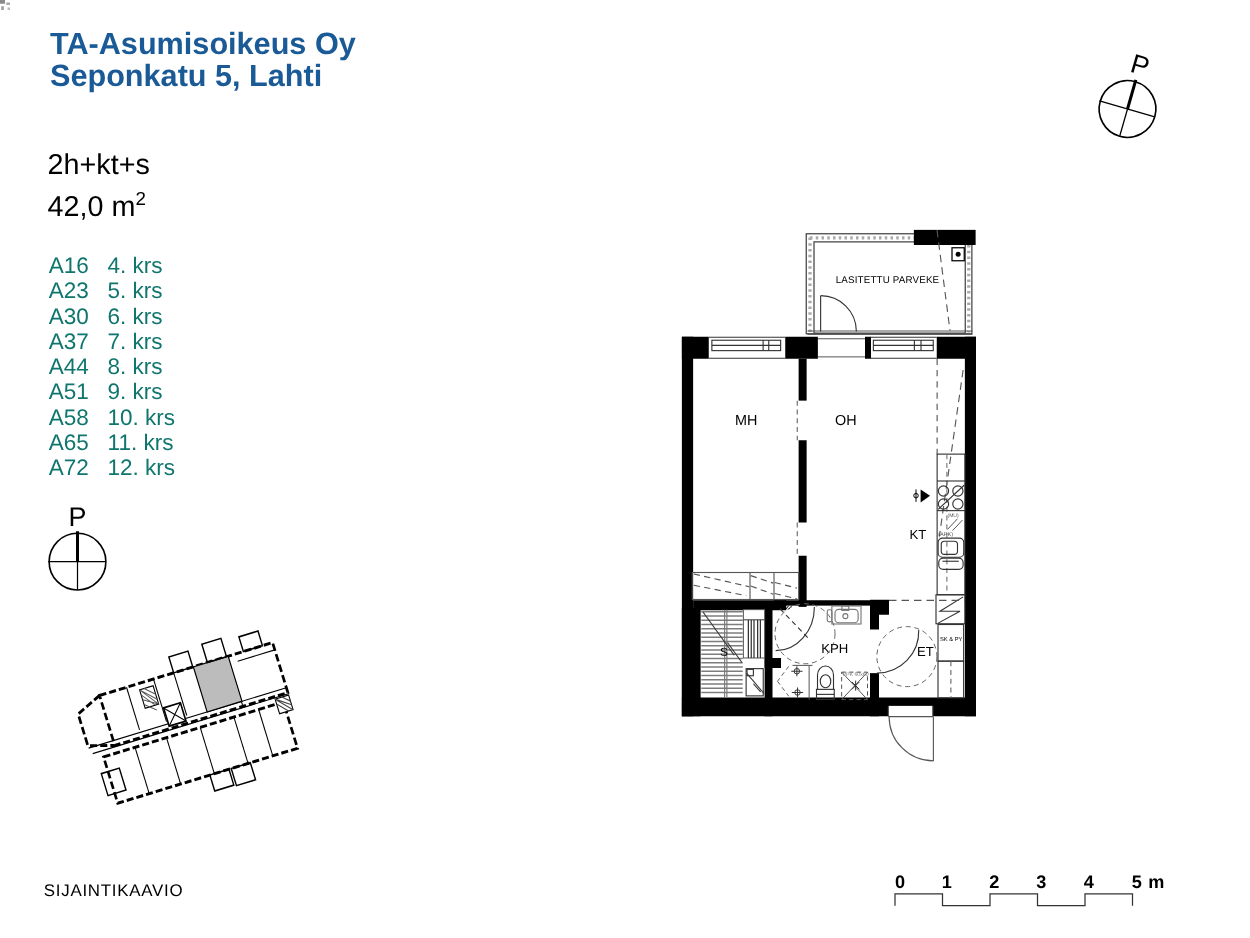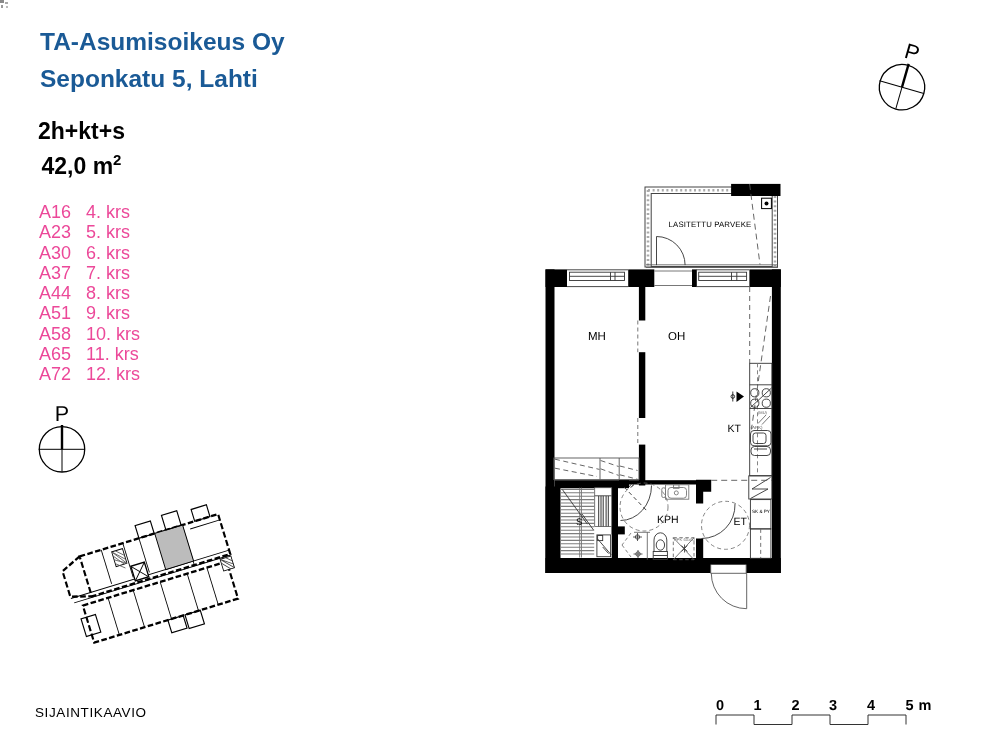--- a/index.html
+++ b/index.html
@@ -4,25 +4,25 @@
 <style>
 html,body{margin:0;padding:0;background:#ffffff;width:1000px;height:750px;overflow:hidden;}
 *{box-sizing:border-box;}
 .abs{position:absolute;}
 body{font-family:"Liberation Sans", sans-serif;}
 </style>
 </head>
 <body>
 <div class="abs" style="left:0;top:0;width:1000px;height:750px;">
 
-<div class="abs" style="left:40px;top:23px;color:#1a5a96;font-size:24.5px;font-weight:bold;line-height:37px;">TA-Asumisoikeus Oy<br>Seponkatu 5, Lahti</div>
-
-<div class="abs" style="left:38px;top:117px;color:#000;font-size:23px;font-weight:bold;line-height:28.8px;text-align:center;">2h+kt+s<br>42,0 m<sup style="font-size:15px;">2</sup></div>
-
-<div class="abs" style="left:39px;top:202px;font-size:18px;line-height:20.3px;color:#ec4899;">
+<div class="abs" style="left:40px;top:23px;color:#1a5a96;font-size:24.5px;font-weight:bold;line-height:26px;">TA-Asumisoikeus Oy<br>Seponkatu 5, Lahti</div>
+
+<div class="abs" style="left:38px;top:117px;color:#000;font-size:23px;font-weight:normal;line-height:28.8px;">2h+kt+s<br>42,0 m<sup style="font-size:15px;">2</sup></div>
+
+<div class="abs" style="left:39px;top:202px;font-size:18px;line-height:20.3px;color:#0f766e;">
 <div>A16<span style="display:inline-block;width:15px;"></span>4. krs</div>
 <div>A23<span style="display:inline-block;width:15px;"></span>5. krs</div>
 <div>A30<span style="display:inline-block;width:15px;"></span>6. krs</div>
 <div>A37<span style="display:inline-block;width:15px;"></span>7. krs</div>
 <div>A44<span style="display:inline-block;width:15px;"></span>8. krs</div>
 <div>A51<span style="display:inline-block;width:15px;"></span>9. krs</div>
 <div>A58<span style="display:inline-block;width:15px;"></span>10. krs</div>
 <div>A65<span style="display:inline-block;width:15px;"></span>11. krs</div>
 <div>A72<span style="display:inline-block;width:15px;"></span>12. krs</div>
 </div>

